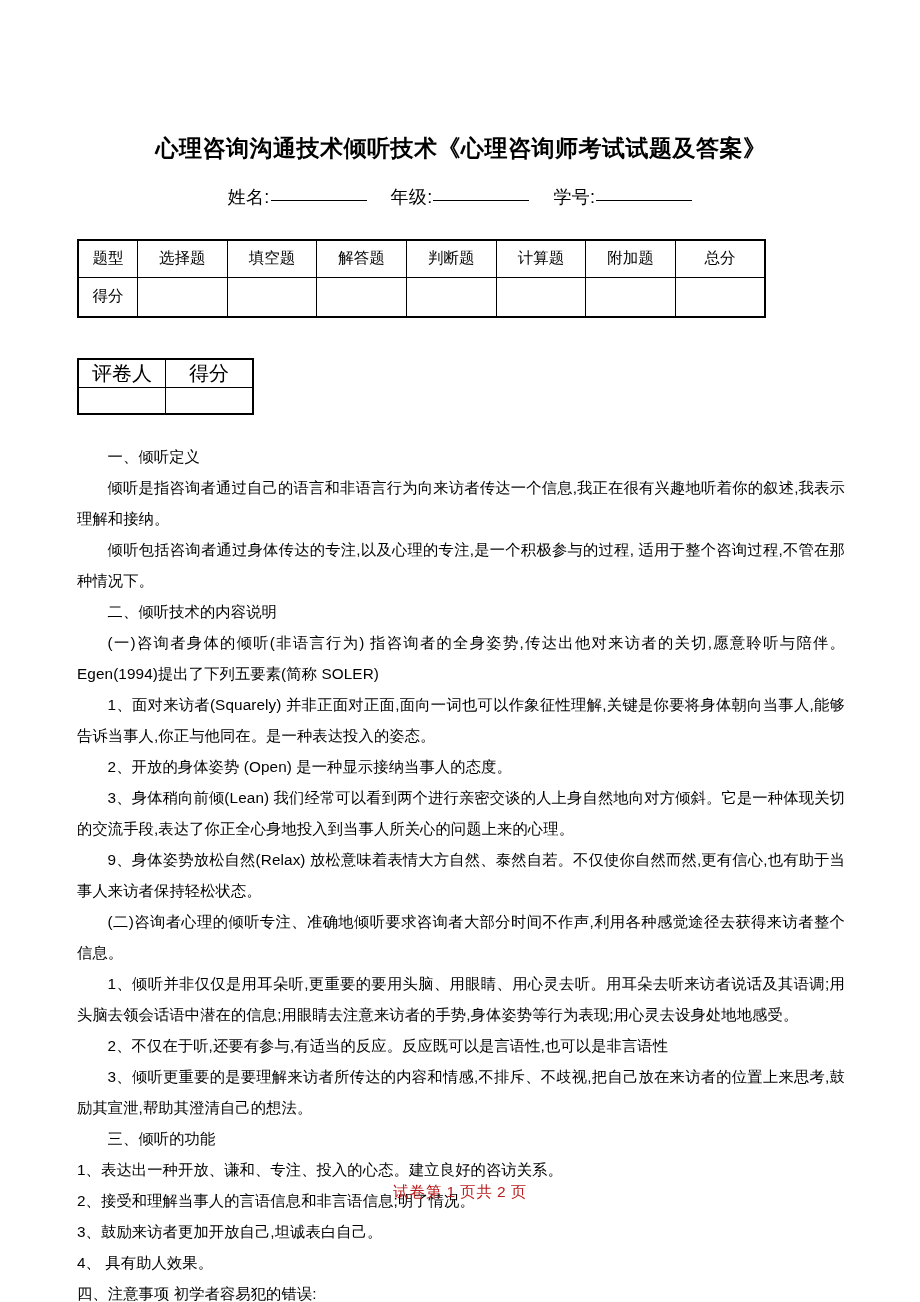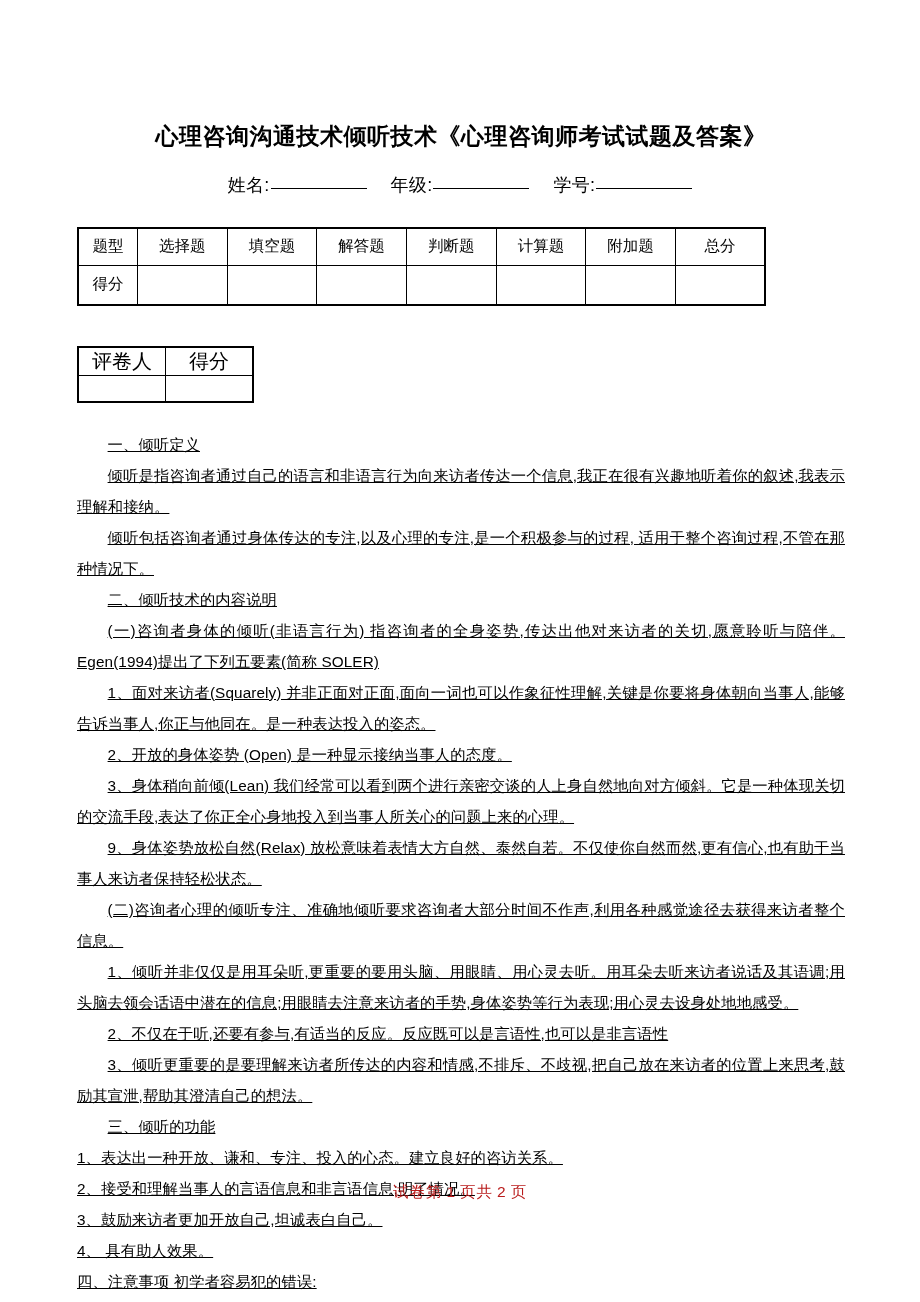--- a/index.html
+++ b/index.html
@@ -28,21 +28,21 @@
     width: 768px;
   }
 
   
   .doc-title {
     text-align: center;
     font-size: 23px;
     font-weight: bold;
     letter-spacing: 0.5px;
     line-height: 1.25;
-    margin: 4px;
+    margin: 16px;
     padding-top: 118px;
     white-space: nowrap;
   }
 
   
   .ident-line {
     text-align: center;
     font-size: 18px;
     margin-top: 22px;
     white-space: nowrap;
@@ -101,21 +101,20 @@
   .body-text {
     margin-top: 26px;
     font-size: 15.3px;
     line-height: 31px;
     text-align: justify;
     letter-spacing: 0.1px;
   }
   .body-text p {
     margin: 0;
     text-indent: 2em;
-    text-decoration: underline;
   }
   .body-text p.noindent {
     text-indent: 0;
   }
 
   
   .page-footer {
     position: absolute;
     left: 0;
     right: 0;

